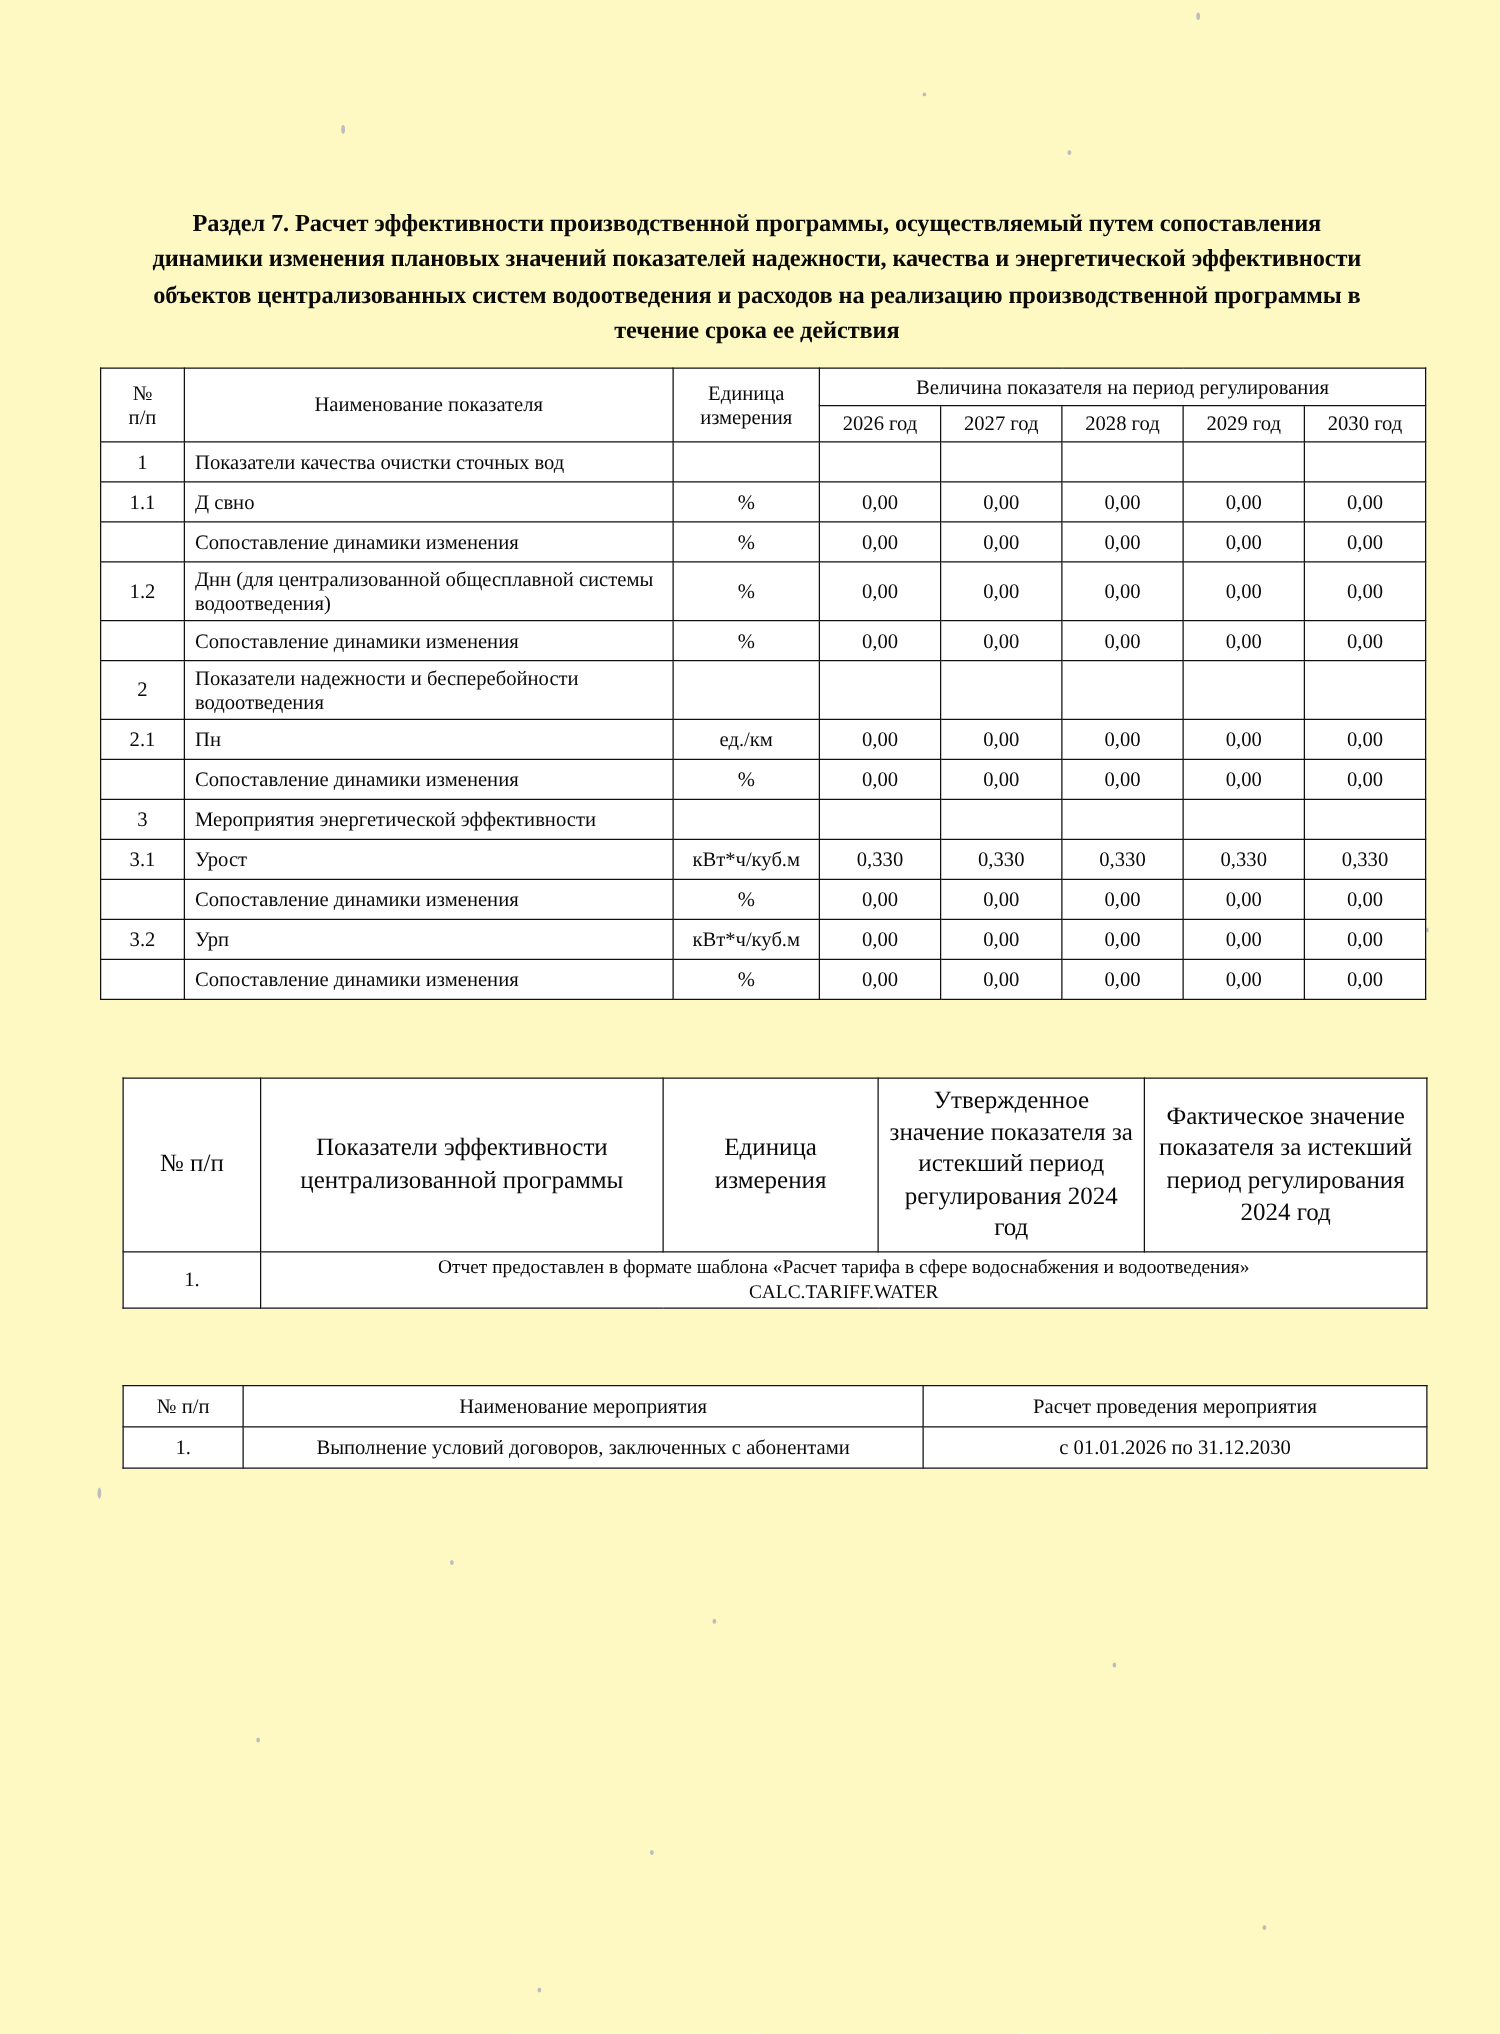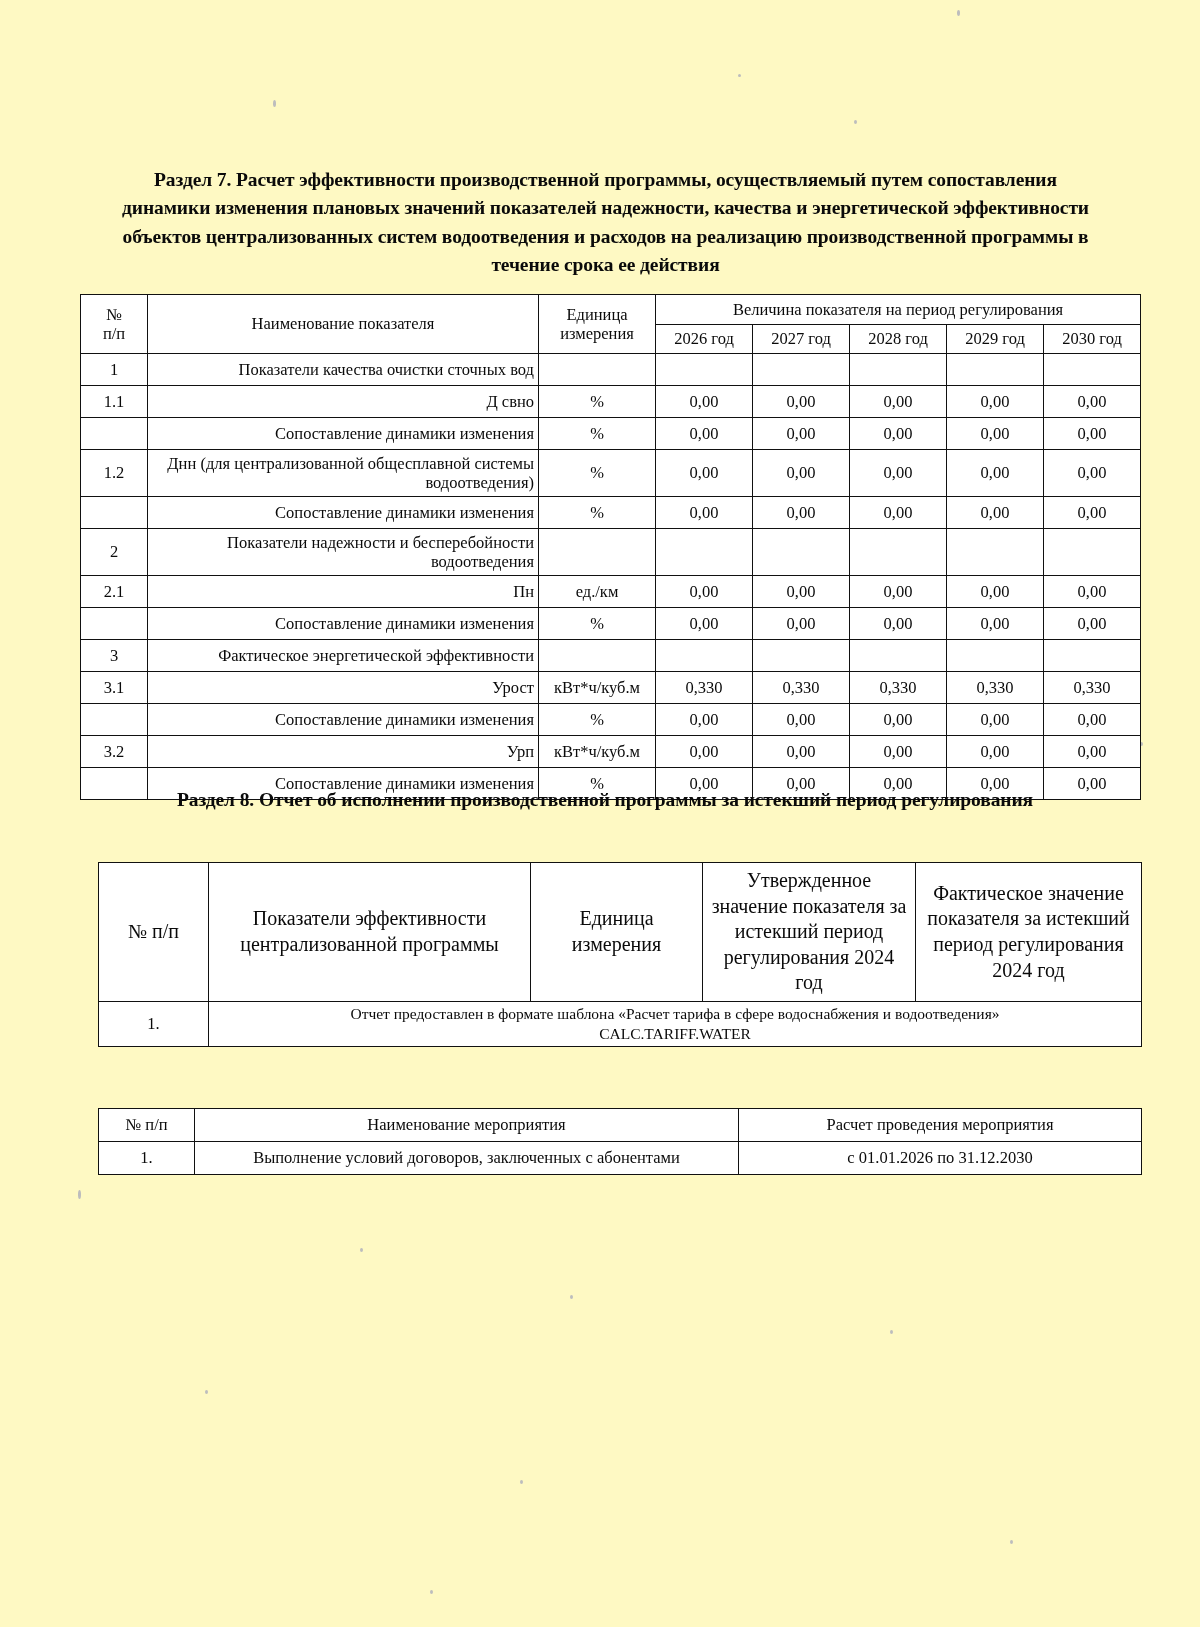--- a/index.html
+++ b/index.html
@@ -70,21 +70,21 @@
   }
 
   
   #table7-wrap {
     position: absolute;
     left: 80px;
     top: 294px;
     width: 1060px;
   }
   #table7 { width: 1060px; }
-  #table7 td.name, #table7 th.name { text-align: right; padding-left: 8px; margin-top: 13px; }
+  #table7 td.name, #table7 th.name { text-align: left; padding-left: 8px; margin-top: 13px; }
   #table7 .hdr-no { height: 54px; }
   #table7 td.num { font-size: 16.5px; }
   #table7 tr.r-tall td { height: 42px; }
   #table7 tr.r-std td { height: 27px; }
 
   
   #table8-wrap {
     position: absolute;
     left: 98px;
     top: 862px;
@@ -238,21 +238,21 @@
             <td class="name">Сопоставление динамики изменения</td>
             <td>%</td>
             <td class="num">0,00</td>
             <td class="num">0,00</td>
             <td class="num">0,00</td>
             <td class="num">0,00</td>
             <td class="num">0,00</td>
           </tr>
           <tr class="r-std">
             <td>3</td>
-            <td class="name">Фактическое энергетической эффективности</td>
+            <td class="name">Мероприятия энергетической эффективности</td>
             <td></td>
             <td class="num"></td>
             <td class="num"></td>
             <td class="num"></td>
             <td class="num"></td>
             <td class="num"></td>
           </tr>
           <tr class="r-std">
             <td>3.1</td>
             <td class="name">Урост</td>
@@ -290,21 +290,20 @@
             <td class="num">0,00</td>
             <td class="num">0,00</td>
             <td class="num">0,00</td>
             <td class="num">0,00</td>
             <td class="num">0,00</td>
           </tr>
         </tbody>
     </table>
   </div>
 
-  <h2 class="section-title sec8-title">Раздел 8.  Отчет об исполнении производственной программы за истекший период регулирования</h2>
 
   <div id="table8-wrap">
     <table class="doc" id="table8">
       <colgroup>
         <col style="width:110px">
         <col style="width:322px">
         <col style="width:172px">
         <col style="width:213px">
         <col style="width:226px">
       </colgroup>

